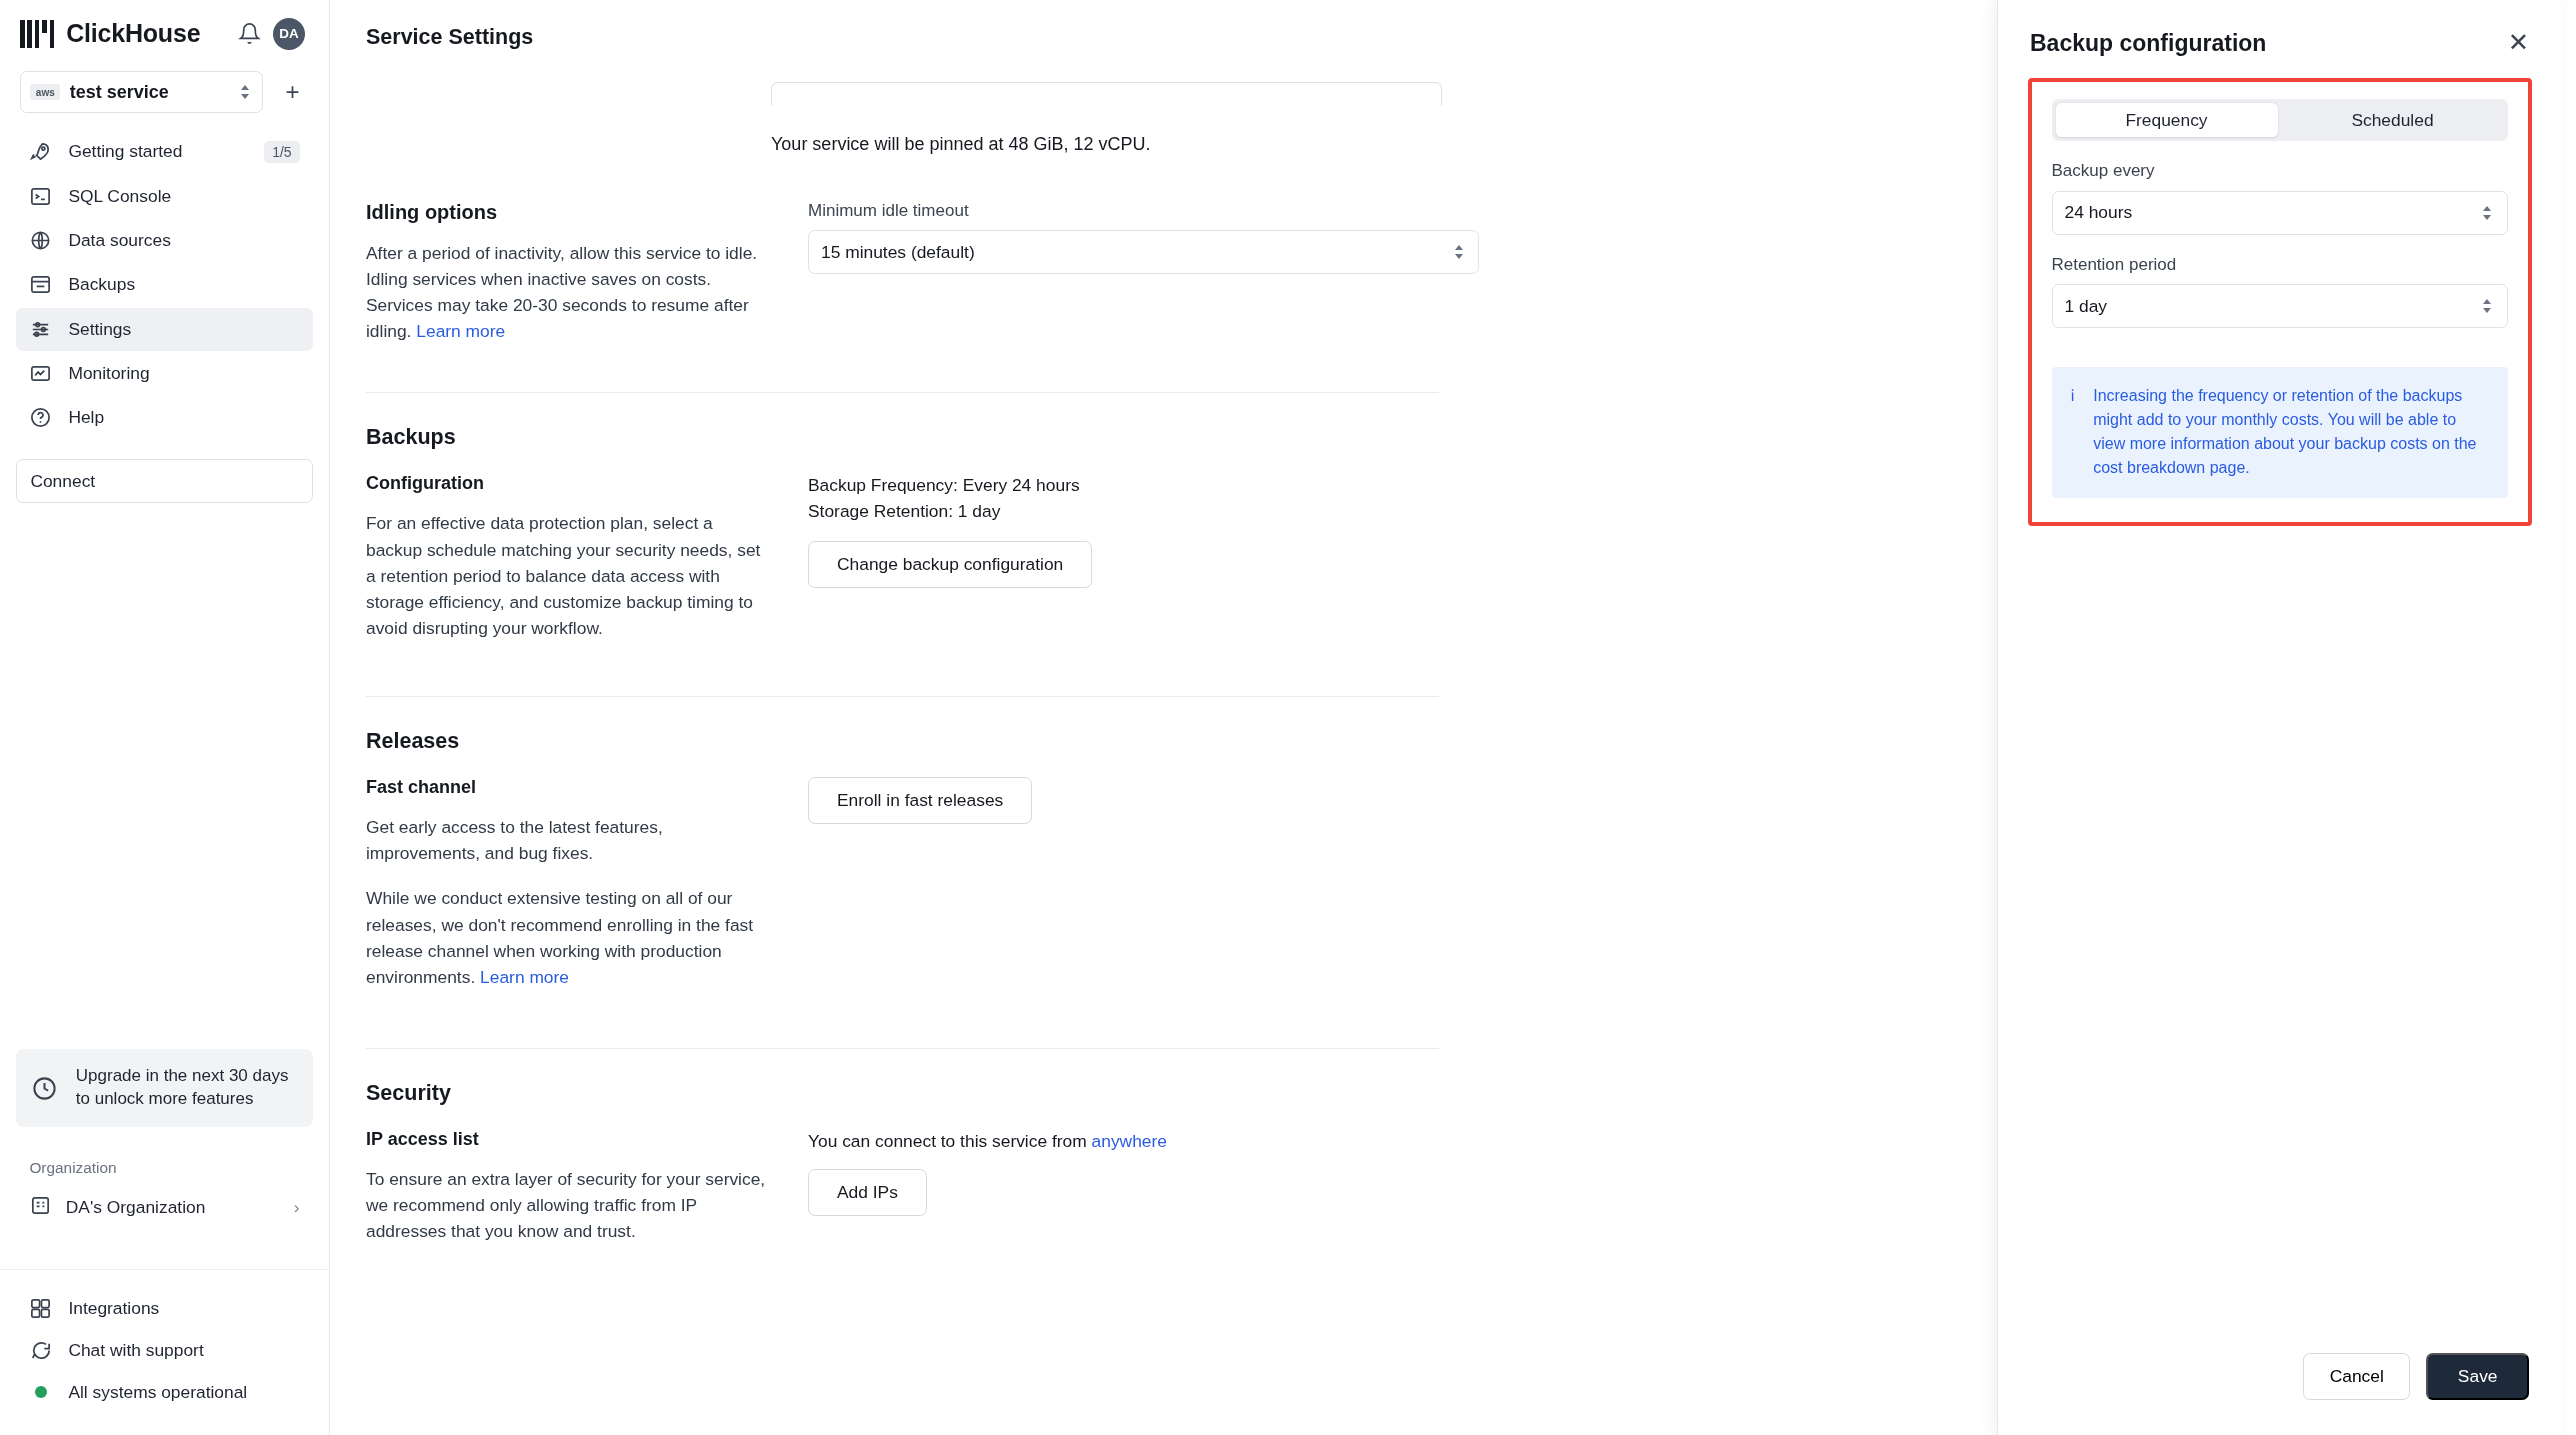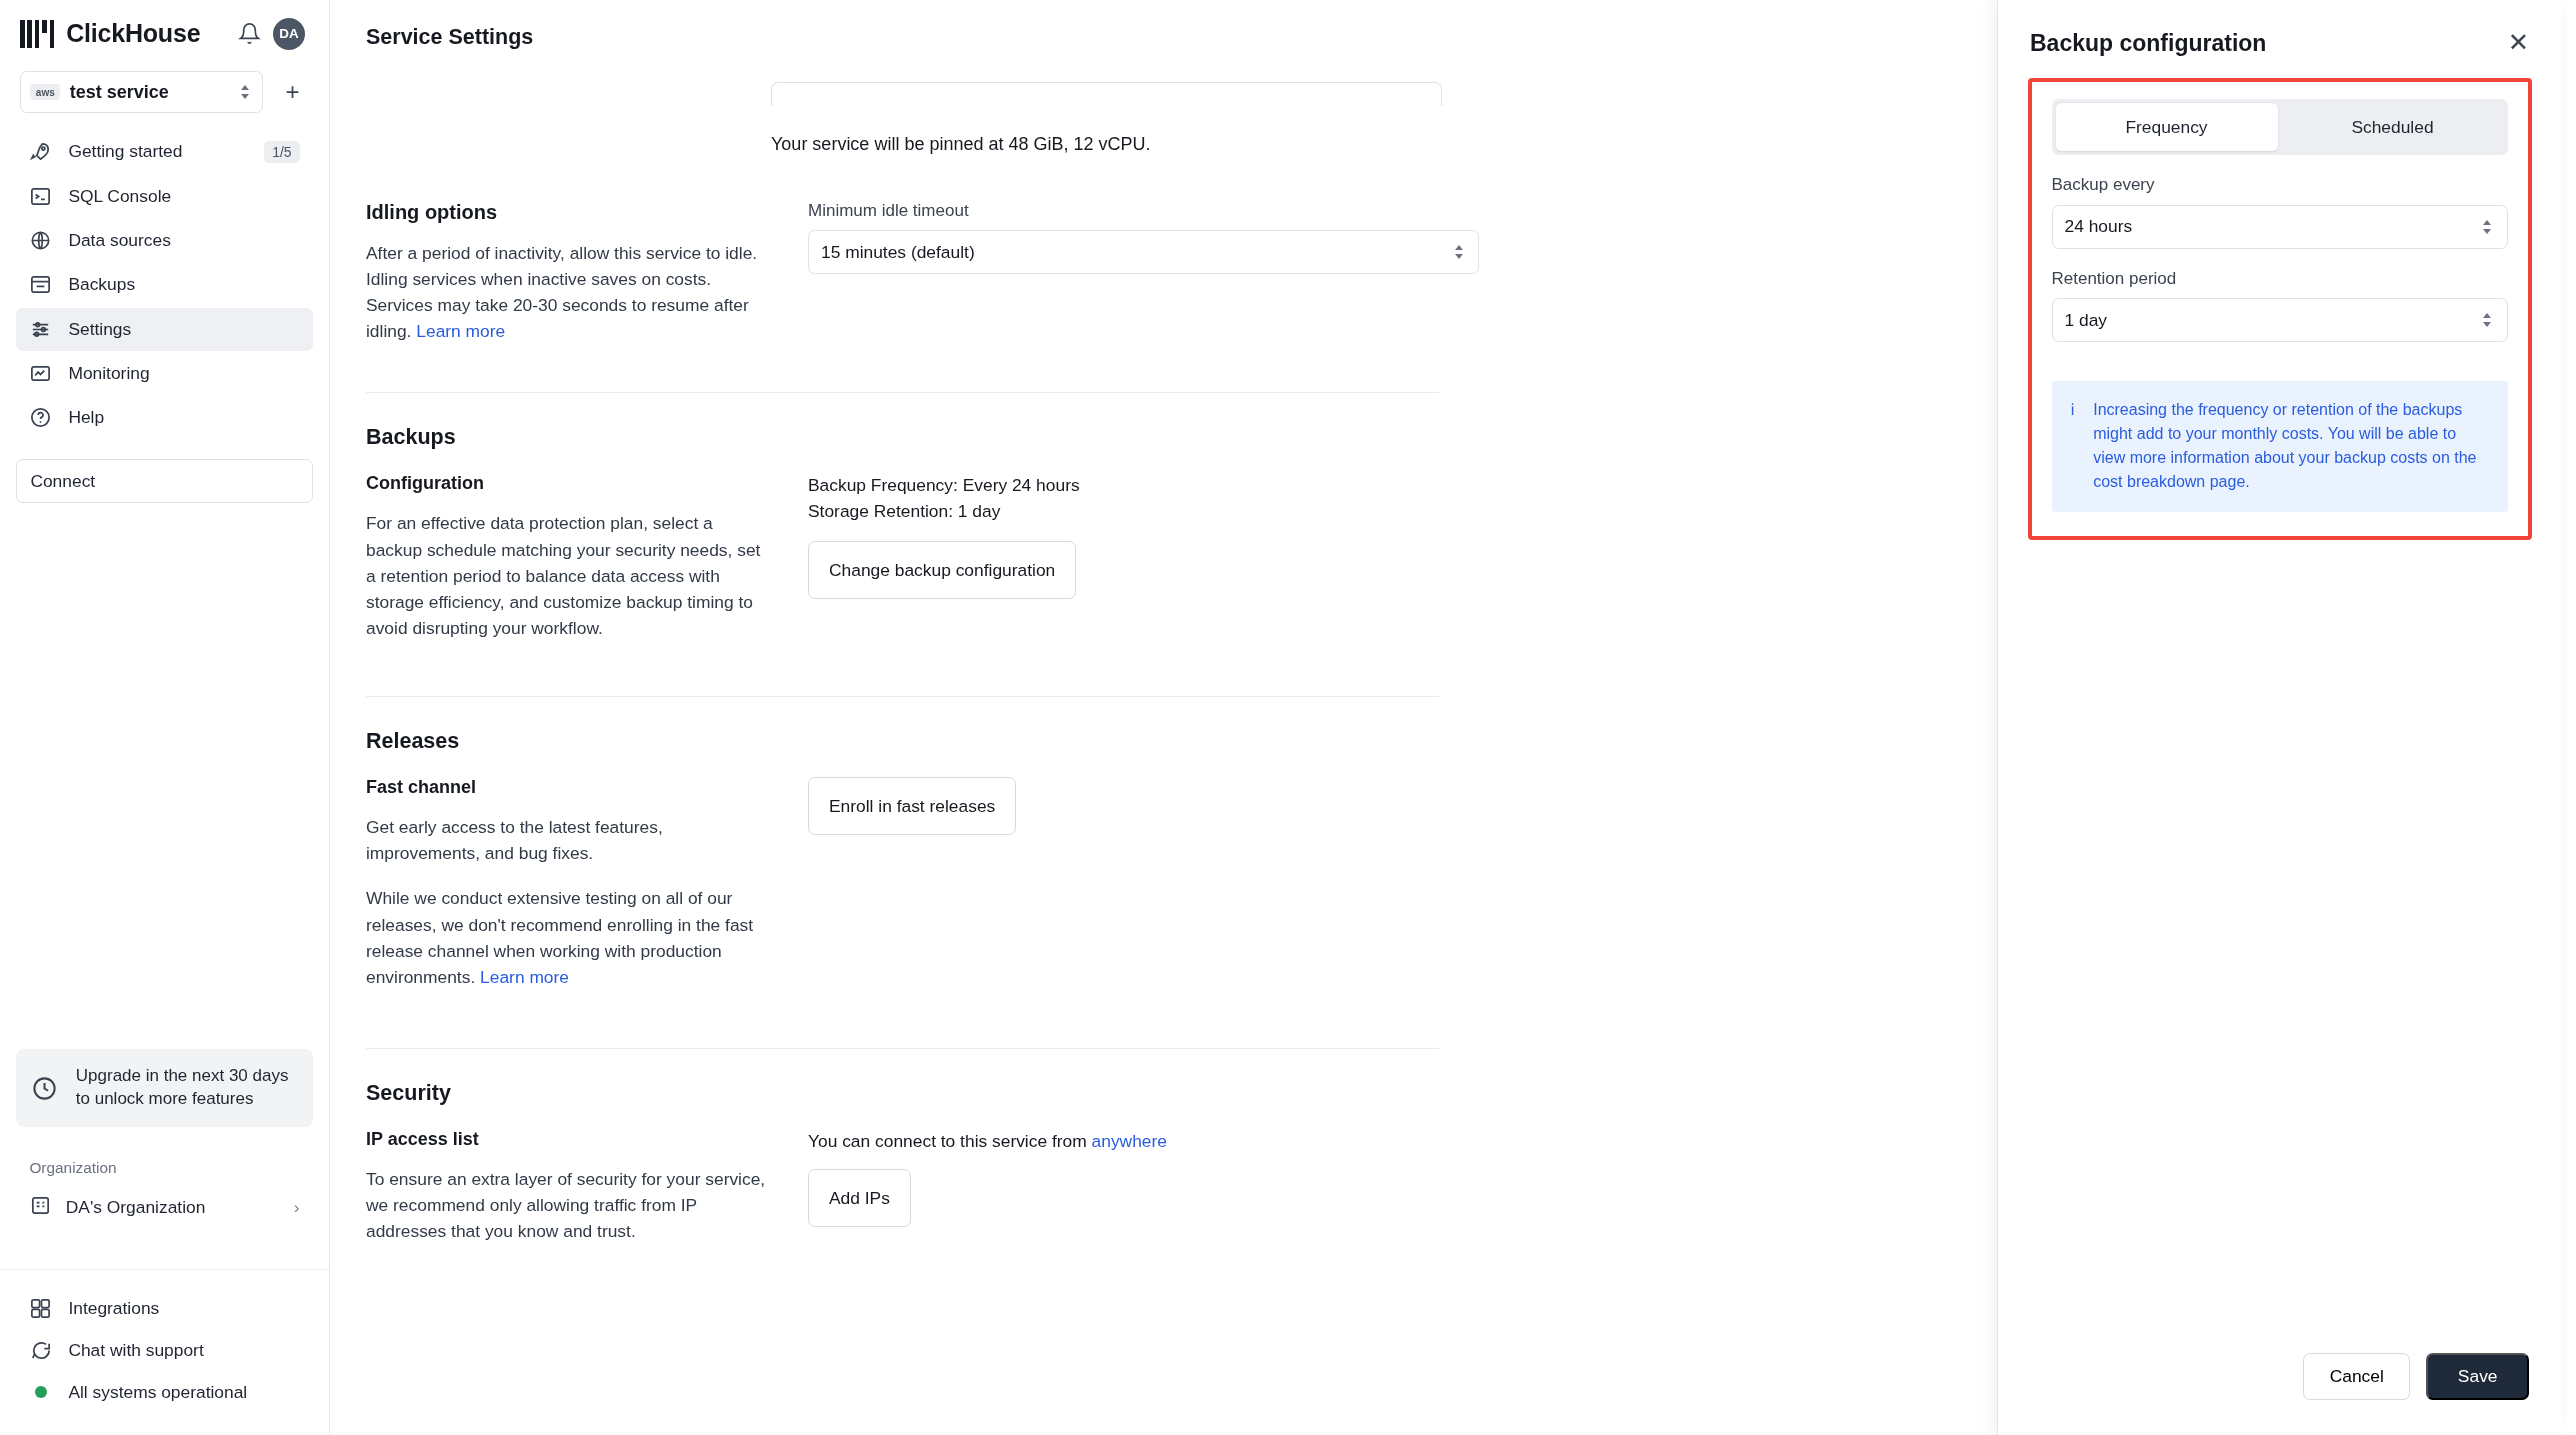--- a/index.html
+++ b/index.html
@@ -115,21 +115,21 @@
   .link { color: #2a5ce0; text-decoration: none; }
   .field-label { font-size: 17px; color: #3c444f; margin-bottom: 9.4px; }
   .select-box {
     height: 44px; border: 1.3px solid #dfe0e5; border-radius: 6.7px;
     display: flex; align-items: center; padding: 0 12px;
     font-size: 17.4px; background: #fff; color: #16191f;
   }
   .select-box .chev { margin-left: auto; }
   .btn-outline {
     display: inline-flex; align-items: center; justify-content: center;
-    height: 58px; padding: 0 20px; border: 1.3px solid #d7d9de; border-radius: 6.7px;
+    height: 47px; padding: 0 28px; border: 1.3px solid #d7d9de; border-radius: 6.7px;
     font-size: 17.4px; background: #fff; color: #16191f;
   }
   .kv { font-size: 17.4px; color: #16191f; line-height: 1.45; }
 
   
   .drawer {
     position: absolute; top: 0; right: 15px; width: 564px; height: 1436px;
     background: #fff; border-left: 1.3px solid #e5e6ea;
     box-shadow: -4px 0 17.4px rgba(20,22,30,0.06);
     display: flex; flex-direction: column;
@@ -140,21 +140,21 @@
   .drawer-title { font-size: 23px; font-weight: 700; }
   .drawer-close { margin-left: auto; font-size: 25.5px; color: #3c444f; line-height: 1; }
   .drawer-body { padding: 8px 29.5px 0 29.5px; position: relative; }
   .highlight-box {
     border: 4px solid #f04438; border-radius: 4px; padding: 17.4px 20px 24px 20px;
   }
   .segmented {
     display: flex; background: #eceef1; border-radius: 6.7px; padding: 4px; gap: 4px;
   }
   .seg {
-    flex: 1; height: 48px; border-radius: 5.4px; display: flex;
+    flex: 1; height: 34px; border-radius: 5.4px; display: flex;
     align-items: center; justify-content: center; font-size: 17.4px; color: #1f2430;
   }
   .seg.active { background: #ffffff; box-shadow: 0 0.7px 2px rgba(0,0,0,0.12); }
   .drawer-field { margin-top: 20px; }
   .info-note {
     margin-top: 39px; background: #eaf2fd; border-radius: 4px;
     display: flex; gap: 10.7px; padding: 17.4px 19px;
   }
   .info-ico { color: #2a5ce0; font-size: 16px; flex: 0 0 12px; }
   .info-text { font-size: 16px; line-height: 1.5; color: #2a5ce0; }

